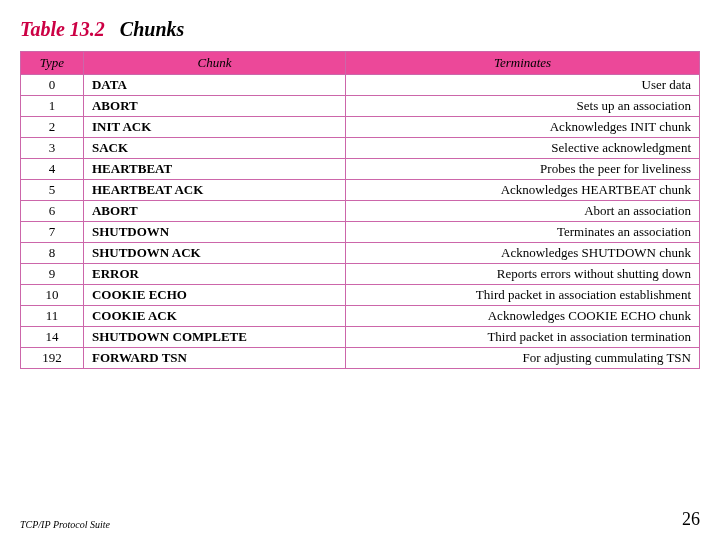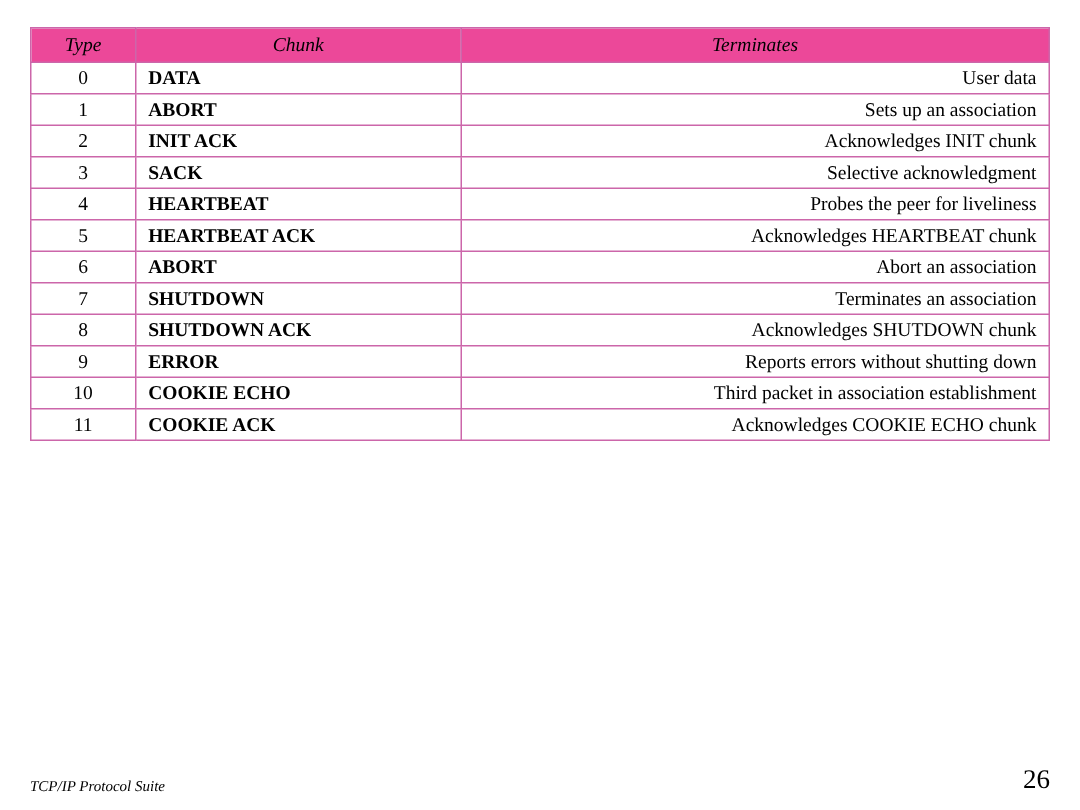--- a/index.html
+++ b/index.html
@@ -80,20 +80,25 @@
       font-style: italic;
     }
     .footer-right {
       font-size: 18px;
     }
   </style>
 </head>
 <body>
 
 <div class="page">
+  <div class="title">
+    <span>Table 13.2</span>
+    &nbsp;
+    <span class="title-chunks">Chunks</span>
+  </div>
 
   <table>
     <thead>
       <tr>
         <th>Type</th>
         <th>Chunk</th>
         <th>Terminates</th>
       </tr>
     </thead>
     <tbody id="table-body">
@@ -150,20 +155,30 @@
         <tr>
           <td class="type-col">10</td>
           <td class="chunk-col">COOKIE ECHO</td>
           <td class="desc-col">Third packet in association establishment</td>
         </tr>
         <tr>
           <td class="type-col">11</td>
           <td class="chunk-col">COOKIE ACK</td>
           <td class="desc-col">Acknowledges COOKIE ECHO chunk</td>
         </tr>
+        <tr>
+          <td class="type-col">14</td>
+          <td class="chunk-col">SHUTDOWN COMPLETE</td>
+          <td class="desc-col">Third packet in association termination</td>
+        </tr>
+        <tr>
+          <td class="type-col">192</td>
+          <td class="chunk-col">FORWARD TSN</td>
+          <td class="desc-col">For adjusting cummulating TSN</td>
+        </tr>
       </tbody>
   </table>
 
   <div class="footer">
     <span class="footer-left">TCP/IP Protocol Suite</span>
     <span class="footer-right">26</span>
   </div>
 </div>
 
 </body></html>

